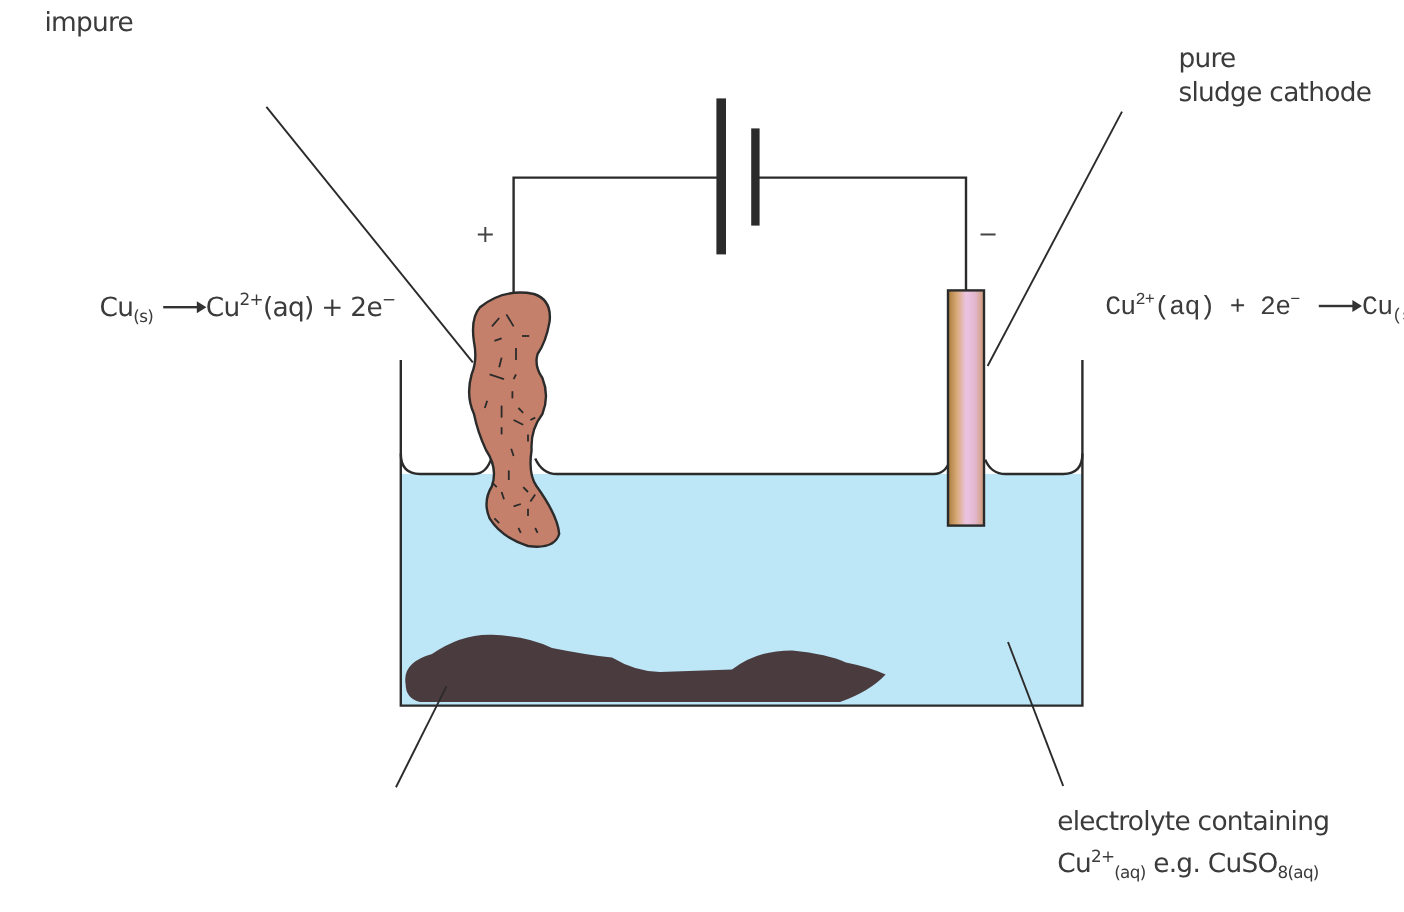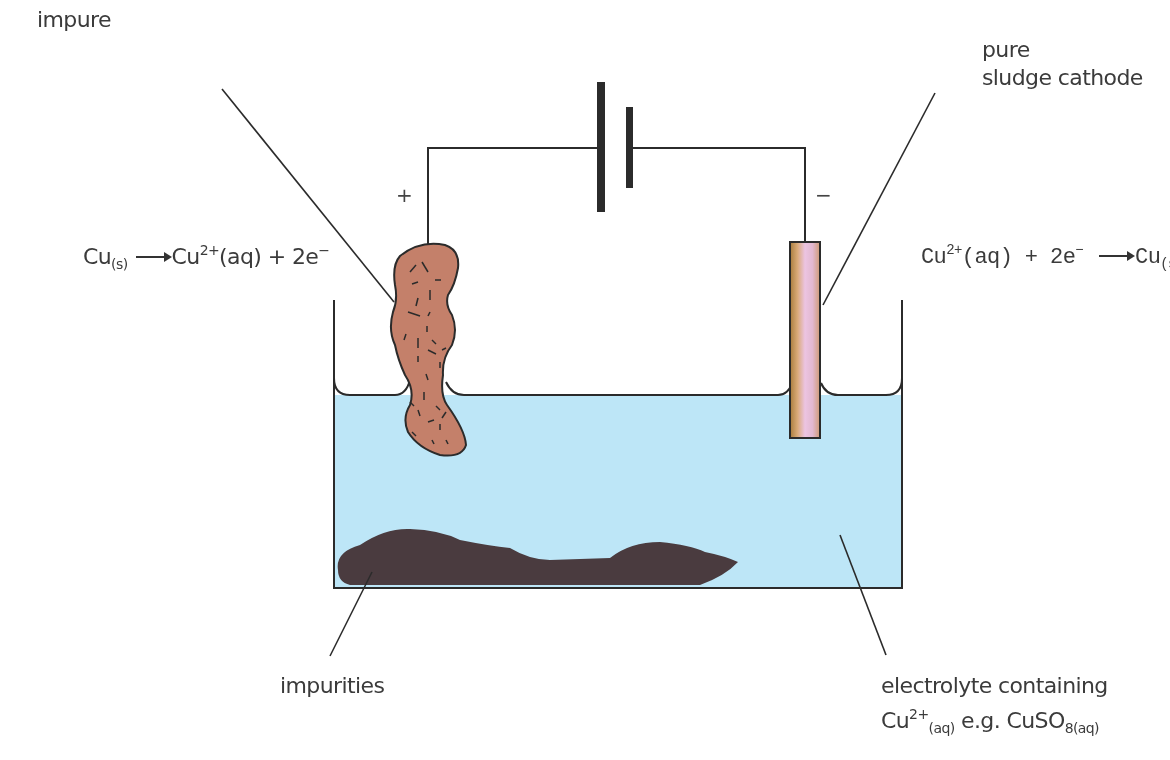--- a/index.html
+++ b/index.html
@@ -96,21 +96,20 @@
 <div class="lbl" style="left:37px; top:6px;">
   <div>impure</div>
 </div>
 
 <div class="lbl" style="left:943px; top:36px;margin-left:39px;">
   <div>pure</div>
   <div>sludge cathode</div>
 </div>
 
 <div class="lbl" style="left:280px; top:672px;">
-  <div>impurities</div>
 </div>
 
 <div class="lbl" style="left:881px; top:672px;">
   <div>electrolyte containing</div>
   <div><span>Cu</span><sup>2+</sup><sub>(aq)</sub><span> e.g. CuSO</span><sub>8(aq)</sub></div>
 </div>
 
 <div class="sign" style="left:396px; top:183px;">+</div>
 <div class="sign" style="left:815px; top:183px;">−</div>
 

